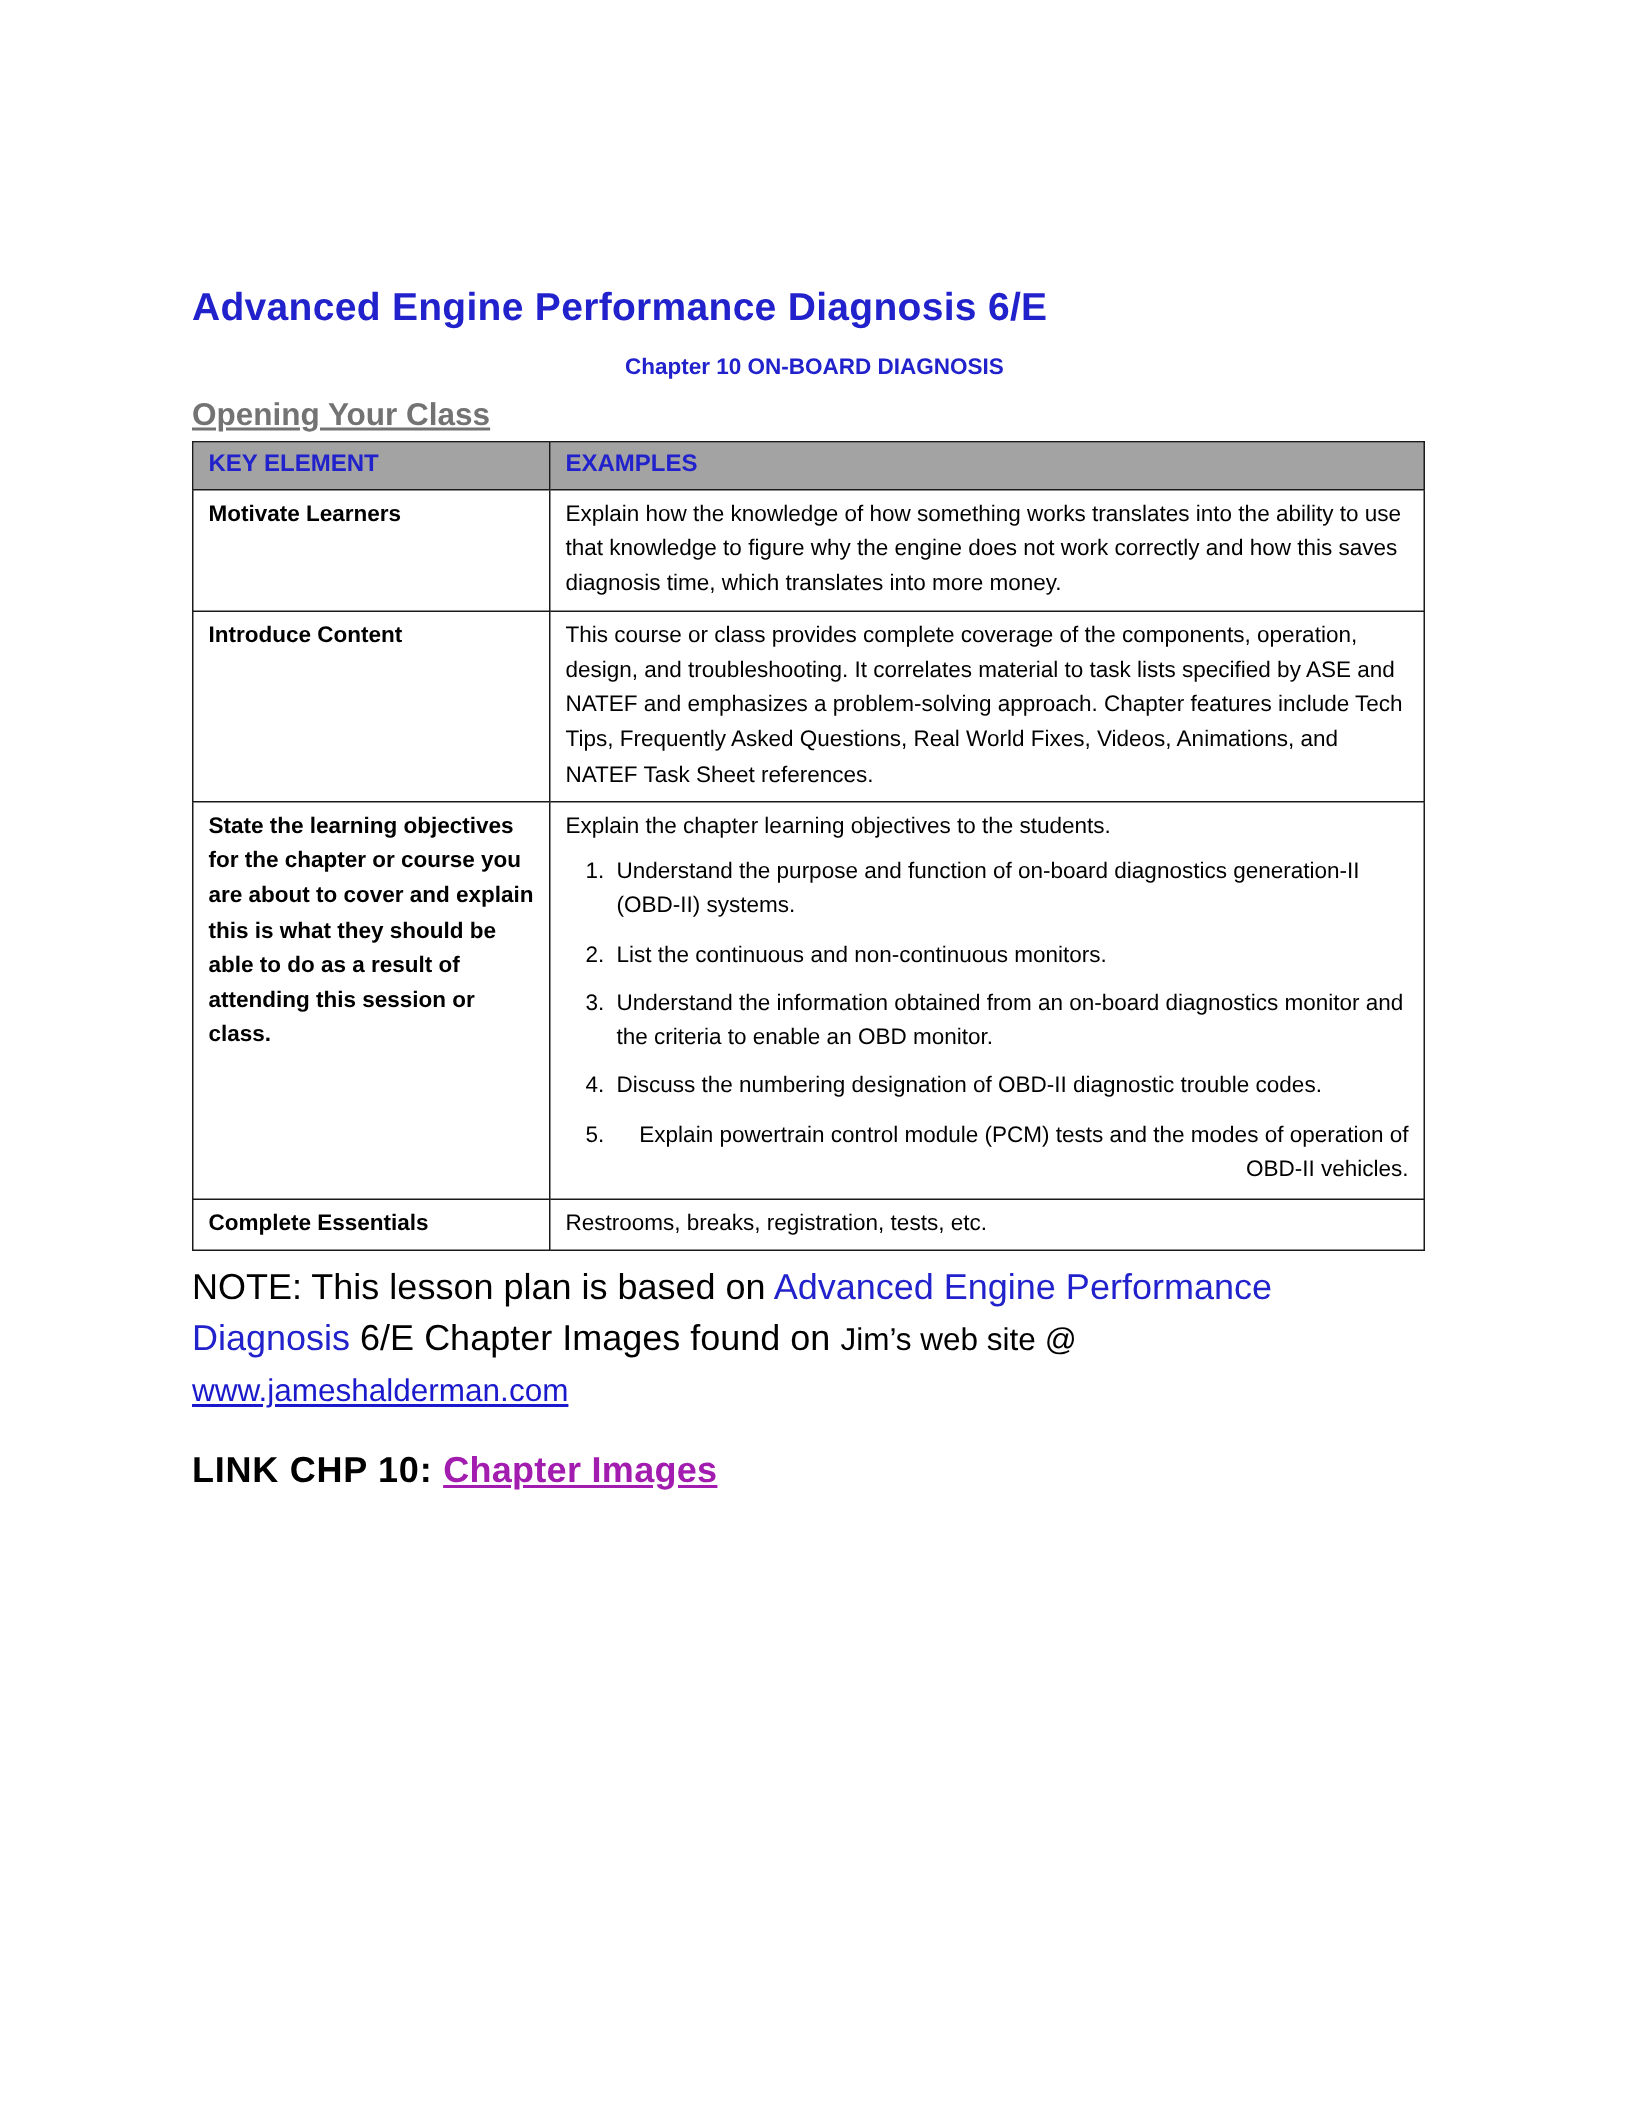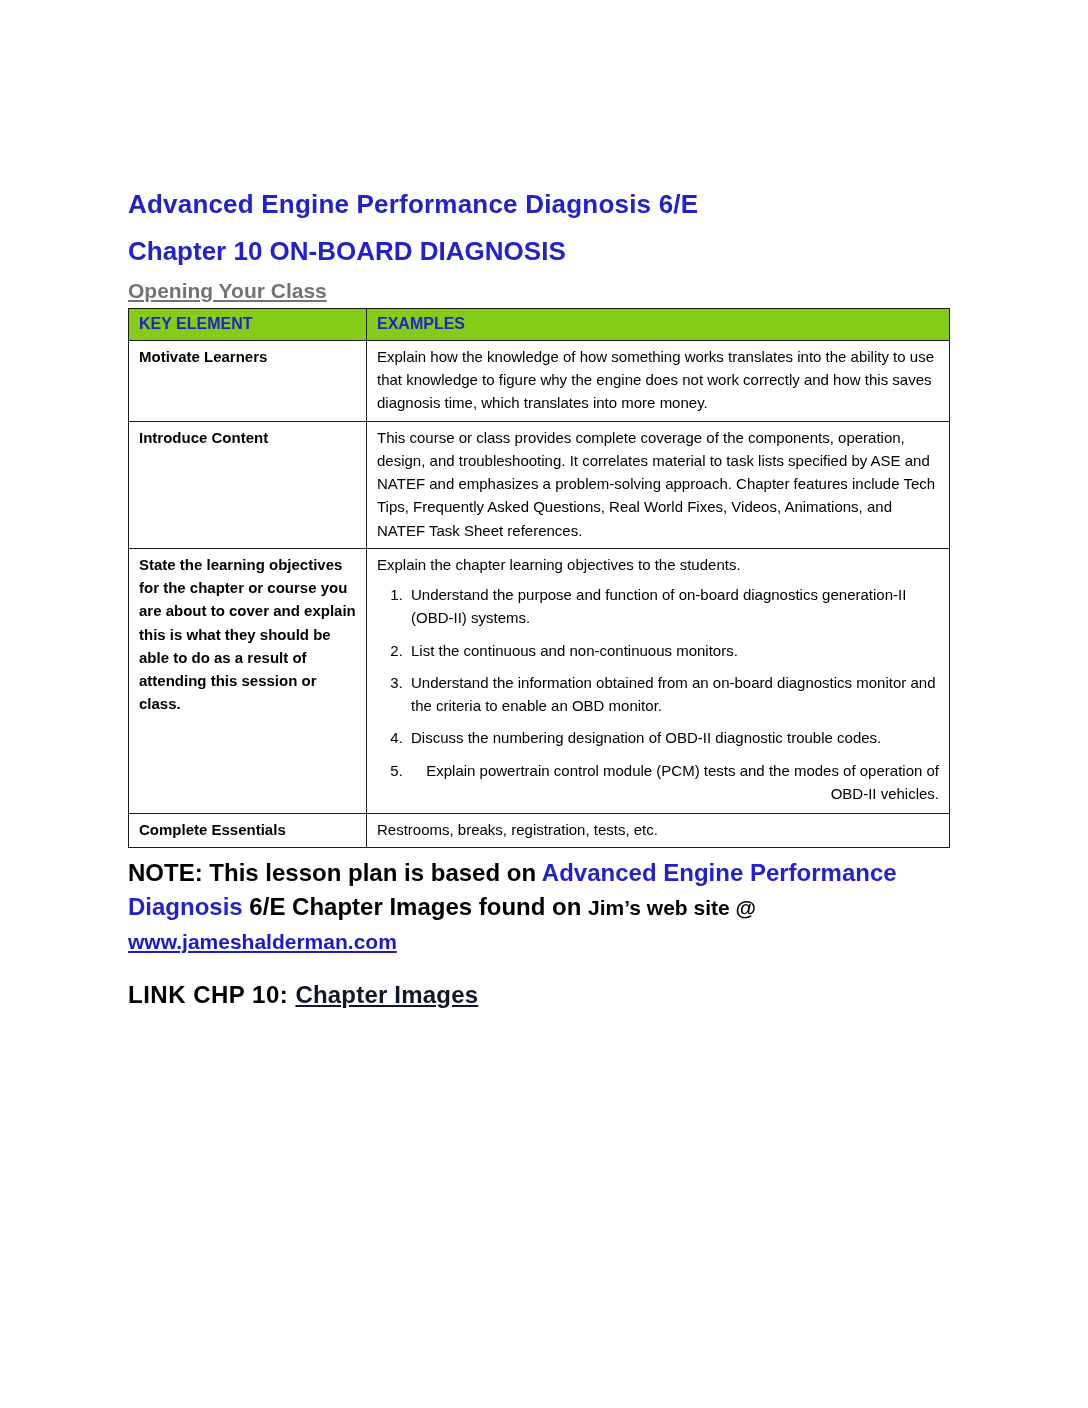--- a/index.html
+++ b/index.html
@@ -21,23 +21,24 @@
   .page-title {
     color: #2222CC;
     font-size: 26px;
     font-weight: bold;
     letter-spacing: 0.2px;
     margin-bottom: 16px;
     margin-top: 43px;
   }
   .page-subtitle {
     color: #2222CC;
-    font-size: 26px;
+    font-size: 15px;
     font-weight: bold;
     margin-bottom: 12px;
+    text-align: center;
   }
   .section-heading {
     color: #737373;
     font-size: 21px;
     font-weight: bold;
     text-decoration: underline;
     margin-bottom: 5px;
   }
   table.lesson {
     border-collapse: collapse;
@@ -46,21 +47,21 @@
   }
   table.lesson th, table.lesson td {
     border: 1px solid #1a1a1a;
     vertical-align: top;
     text-align: left;
     padding: 4px 10px 6px 10px;
     font-size: 15px;
     line-height: 1.55;
   }
   table.lesson th {
-    background: #84cc16;
+    background: #a3a3a3;
     color: #2222CC;
     font-size: 16px;
     font-weight: bold;
     padding-top: 3px;
     padding-bottom: 3px;
     margin-left: 28px;
   }
   col.key-col { width: 238px; }
   td.key-cell { font-weight: bold; padding-right: 14px; }
   td.example-cell { }
@@ -70,39 +71,39 @@
   }
   ol.objectives li {
     margin-bottom: 9px;
     padding-left: 4px;
   }
   ol.objectives li:last-child { margin-bottom: 2px; text-align: right; }
   .italic { font-style: italic; }
   .note {
     margin-top: 8px;
     font-size: 24px;
-    font-weight: bold;
+    font-weight: normal;
     line-height: 1.42;
     width: 800px;
   }
   .note .blue { color: #2222CC; }
   .note .smaller { font-size: 21px; }
   a.doc-link, .doc-link {
     color: #1a1acc;
     text-decoration: underline;
     cursor: pointer;
   }
   .link-line {
     margin-top: 22px;
     font-size: 24px;
     font-weight: bold;
     letter-spacing: 0.5px;
   }
   .link-line .chp-link {
-    color: #0f172a;
+    color: #a21caf;
     text-decoration: underline;
     letter-spacing: 0.2px;
   }
 </style>
 </head>
 <body>
 
 <div class="doc">
 
   <div class="page-title">Advanced Engine Performance Diagnosis 6/E</div>

